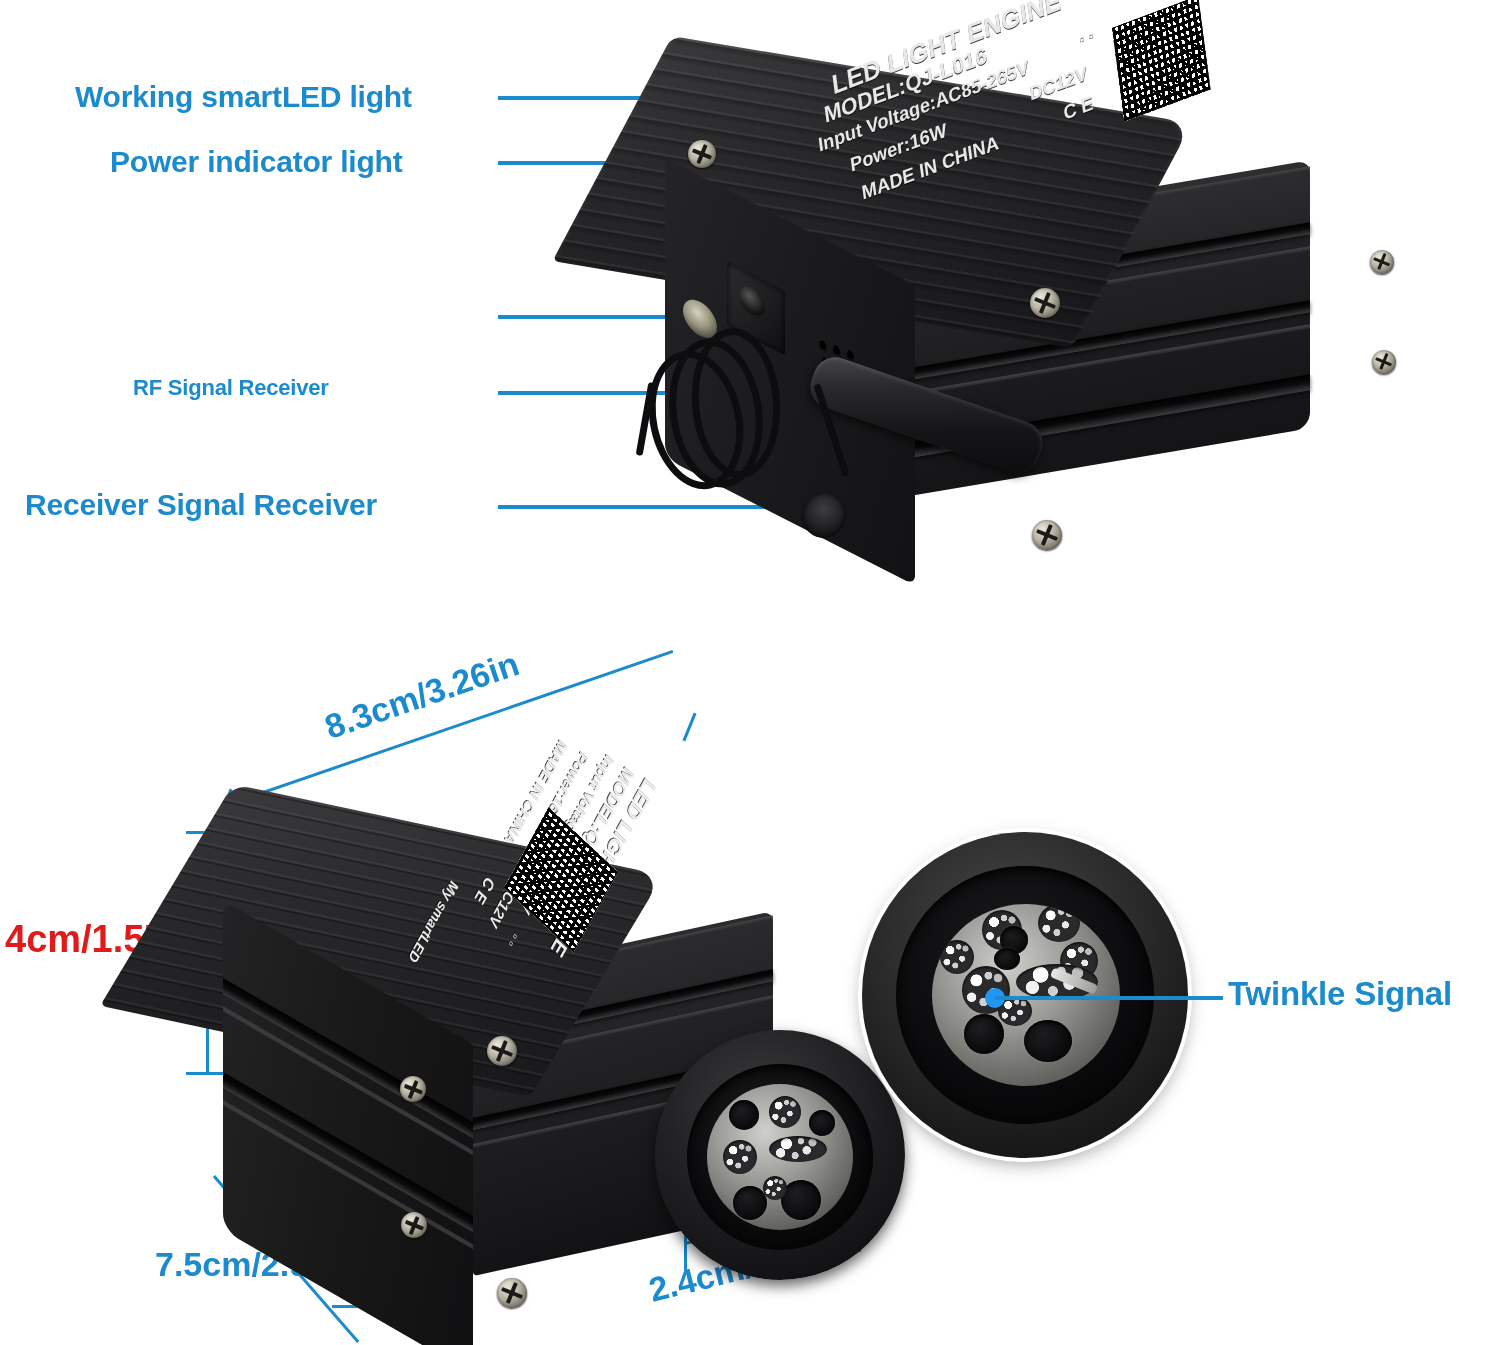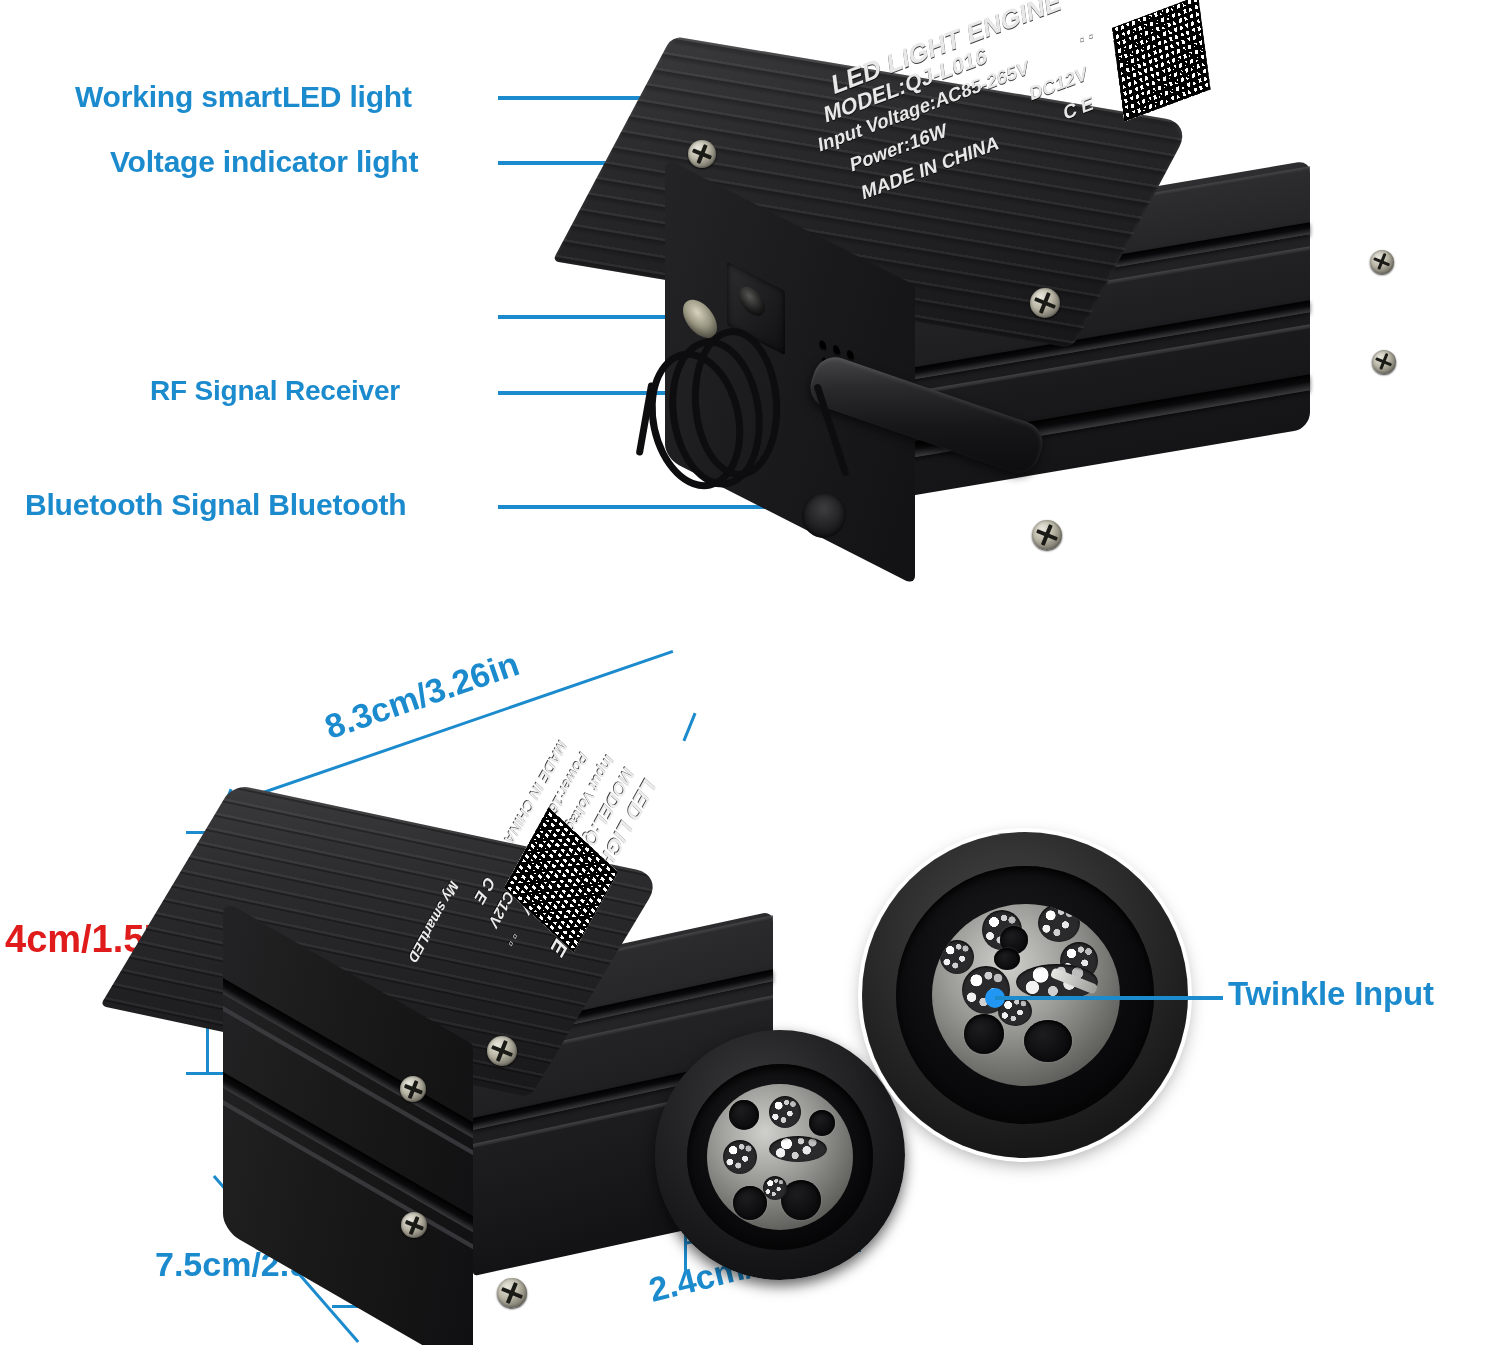--- a/index.html
+++ b/index.html
@@ -273,26 +273,26 @@
     box-shadow: 0 0 0 4px #ffffff, 0 6px 18px rgba(0,0,0,.35);
   }
 </style>
 </head>
 <body>
 
 <div id="stage">
 
   <div class="callout" style="left:75px; top:80px; font-size:30px;">Working smartLED light</div>
 
-  <div class="callout" style="left:110px; top:145px; font-size:30px;">Voltage indicator light</div>
-
-
-  <div class="callout" style="left:150px; top:375px; font-size:28px;">RF Signal Receiver</div>
-
-  <div class="callout" style="left:25px; top:488px; font-size:30px;">Bluetooth Signal Bluetooth</div>
+  <div class="callout" style="left:110px; top:145px; font-size:30px;">Power indicator light</div>
+
+
+  <div class="callout" style="left:133px; top:375px; font-size:22px;">RF Signal Receiver</div>
+
+  <div class="callout" style="left:25px; top:488px; font-size:30px;">Receiver Signal Receiver</div>
 
   <div class="lead h" style="left:498px; top:96px;  width:424px;"></div>
   <div class="lead v" style="left:918px; top:96px;  height:306px;"></div>
 
   <div class="lead h" style="left:498px; top:161px; width:382px;"></div>
   <div class="lead v" style="left:876px; top:161px; height:230px;"></div>
 
   <div class="lead h" style="left:498px; top:315px; width:254px;"></div>
   <div class="dot" style="left:744px; top:307px; width:20px; height:20px;"></div>
 
@@ -470,15 +470,15 @@
       <div class="whole" style="left:32px; top:110px;width:40px; height:40px;"></div>
       <div class="whole" style="left:92px; top:116px;width:48px; height:42px;"></div>
       <div class="wsparkle" style="left:66px; top:92px; width:34px; height:30px;"></div>
       <div style="position:absolute; left:118px; top:72px; width:48px; height:10px;
                   background:linear-gradient(90deg,#e8e8e4,#9c9c98); border-radius:4px; transform:rotate(22deg);"></div>
     </div>
   </div>
 
   <div class="dot" style="left:985px; top:988px; width:20px; height:20px;"></div>
   <div class="lead h" style="left:995px; top:996px; width:228px;"></div>
-  <div class="callout" style="left:1228px; top:975px; font-size:33px;">Twinkle  Input</div>
+  <div class="callout" style="left:1228px; top:975px; font-size:33px;">Twinkle  Signal</div>
 
 </div>
 
 </body></html>

